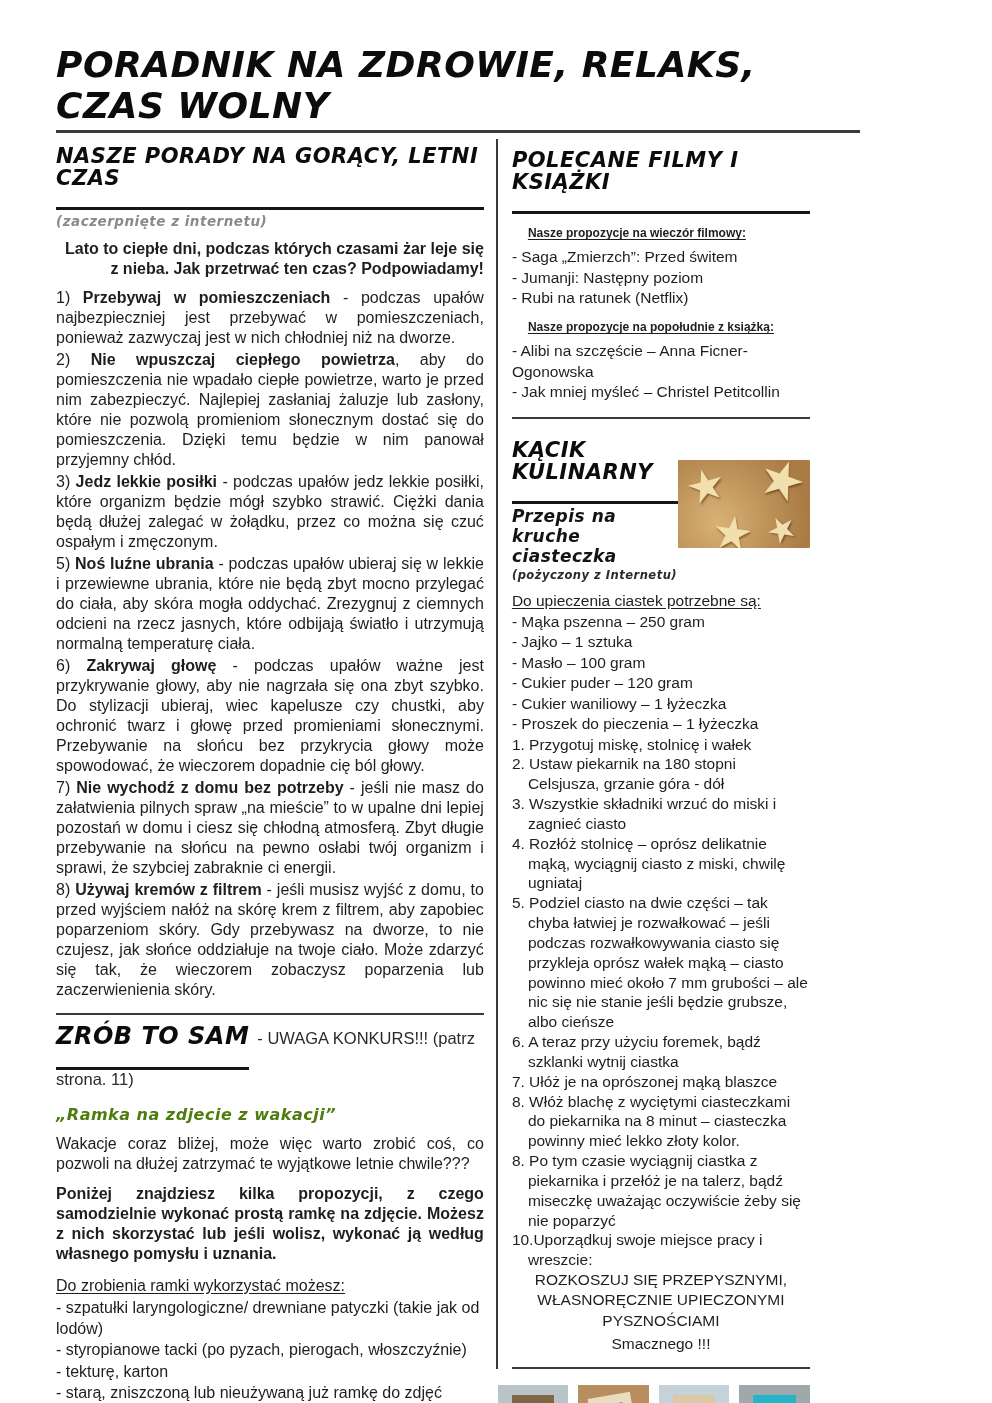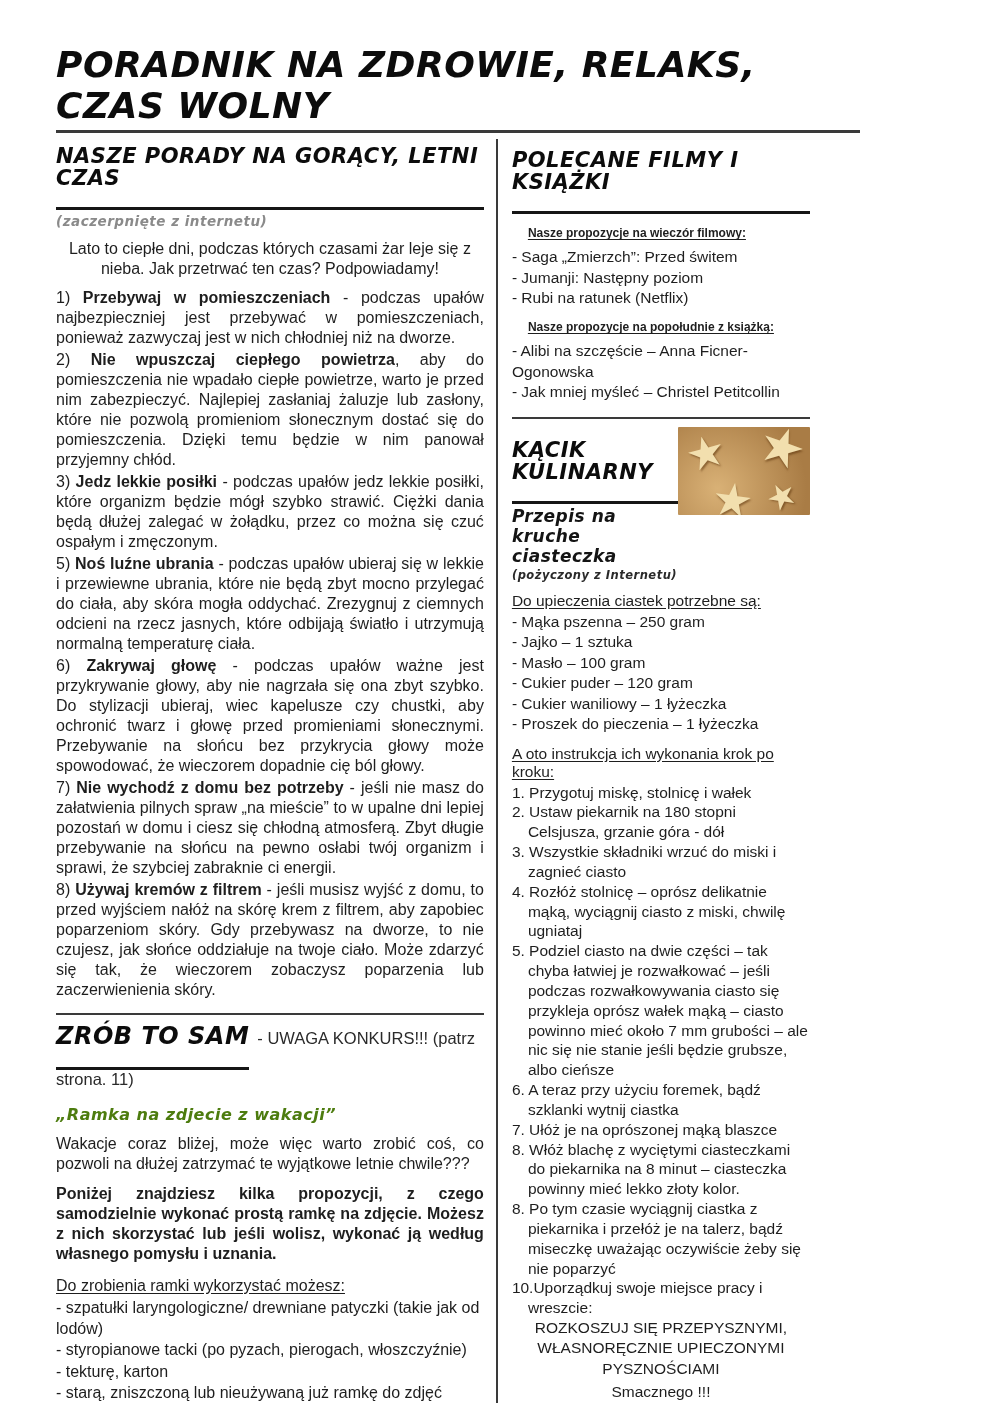--- a/index.html
+++ b/index.html
@@ -24,39 +24,39 @@
   h1{margin:0 0 4px 0;font-size:36px;color:#0c0c0c;}
   .title-rule{border-bottom:3px solid #3a3a3a;width:845px;margin:2px 0 6px 0;}
   .columns{display:flex;gap:0;align-items:flex-start;}
   .col-left{width:516px;padding-right:12px;box-sizing:border-box;}
   .col-right{width:370px;box-sizing:border-box;}
   .bordered{border-left:2px solid #3a3a3a;padding:4px 0 0 14px;}
 
   
   .col-left h2{margin:6px 0 0 0;font-size:21px;color:#0c0c0c;}
   .src-note{font-size:13.5px;color:#8a8a8a;margin:3px 0 10px 0;}
-  .intro{font-weight:normal;font-size:16px;line-height:1.27;margin:8px 0;text-align:center;}
+  .intro{font-weight:bold;font-size:16px;line-height:1.27;margin:8px 0;text-align:right;}
   .item{font-size:16px;line-height:1.25;text-align:justify;margin:2px 0;}
   .diy{border-top:2px solid #3a3a3a;margin-top:13px;padding-top:9px;}
   .diy-head{font-size:24px;color:#0c0c0c;}
   .diy-suffix{font-size:16.5px;color:#2a2a2a;margin-left:8px;}
   .diy-subtitle{text-align:left;font-size:16px;margin:16px 0 10px 0;color:#4d7c0f;}
   .para{font-size:16px;line-height:1.27;text-align:justify;margin:9px 0;}
   .para-bold{font-weight:bold;}
   .list-head{font-size:16px;text-decoration:underline;text-underline-offset:2px;margin:12px 0 2px 0;}
   .plain-li{font-size:16px;line-height:1.33;}
   .prewrap{white-space:pre-wrap;text-align:left;}
 
   
   .box1{padding:2px 0 14px 0;border-bottom:2px solid #3a3a3a;}
   .box2{padding:8px 0 14px 0;border-bottom:2px solid #3a3a3a;}
   .col-right h2{margin:4px 0 2px 0;font-size:21px;color:#0c0c0c;}
   .subhead{font-size:12px;font-weight:bold;text-decoration:underline;text-underline-offset:2px;margin:12px 0 7px 16px;}
   .rli{font-size:15.5px;line-height:1.32;}
-  .recipe-row{display:flex;justify-content:space-between;align-items:flex-start;}
+  .recipe-row{display:flex;justify-content:space-between;align-items:center;}
   .recipe-titles{padding-top:8px;}
   .recipe-title{font-size:17px;color:#141414;}
   .recipe-note{font-size:11.5px;color:#2a2a2a;margin-top:2px;}
   .cookie-photo{
     position:relative;width:132px;height:88px;flex:0 0 auto;
     overflow:hidden;border-radius:1px;
   }
   .cookie-photo .star{position:absolute;color:var(--cookie,#f2dfae);text-shadow:1px 2px 2px rgba(90,50,10,.55);line-height:1;}
   .cookie-photo .star:nth-child(1){font-size:44px;left:8px;top:4px;transform:rotate(-15deg);}
   .cookie-photo .star:nth-child(2){font-size:52px;right:4px;top:-6px;transform:rotate(20deg);}
@@ -147,21 +147,20 @@
           </div>
 
           <div class="ing-head">Do upieczenia ciastek potrzebne są:</div>
           <div class="rli">- Mąka pszenna – 250 gram</div>
           <div class="rli">- Jajko – 1 sztuka</div>
           <div class="rli">- Masło – 100 gram</div>
           <div class="rli">- Cukier puder – 120 gram</div>
           <div class="rli">- Cukier waniliowy – 1 łyżeczka</div>
           <div class="rli">- Proszek do pieczenia – 1 łyżeczka</div>
 
-          <div class="steps-head">A oto instrukcja ich wykonania krok po kroku:</div>
           <div class="step">1. Przygotuj miskę, stolnicę i wałek</div>
           <div class="step">2. Ustaw piekarnik na 180 stopni Celsjusza, grzanie góra - dół</div>
           <div class="step">3. Wszystkie składniki wrzuć do miski i zagnieć ciasto</div>
           <div class="step">4. Rozłóż stolnicę – oprósz delikatnie mąką, wyciągnij ciasto z miski, chwilę ugniataj</div>
           <div class="step">5. Podziel ciasto na dwie części – tak chyba łatwiej je rozwałkować – jeśli podczas rozwałkowywania ciasto się przykleja oprósz wałek mąką – ciasto powinno mieć około 7 mm grubości – ale nic się nie stanie jeśli będzie grubsze, albo cieńsze</div>
           <div class="step">6. A teraz przy użyciu foremek, bądź szklanki wytnij ciastka</div>
           <div class="step">7. Ułóż je na oprószonej mąką blaszce</div>
           <div class="step">8. Włóż blachę z wyciętymi ciasteczkami do piekarnika na 8 minut – ciasteczka powinny mieć lekko złoty kolor.</div>
           <div class="step">8. Po tym czasie wyciągnij ciastka z piekarnika i przełóż je na talerz, bądź miseczkę uważając oczywiście żeby się nie poparzyć</div>
           <div class="step">10.Uporządkuj swoje miejsce pracy i wreszcie:</div>

